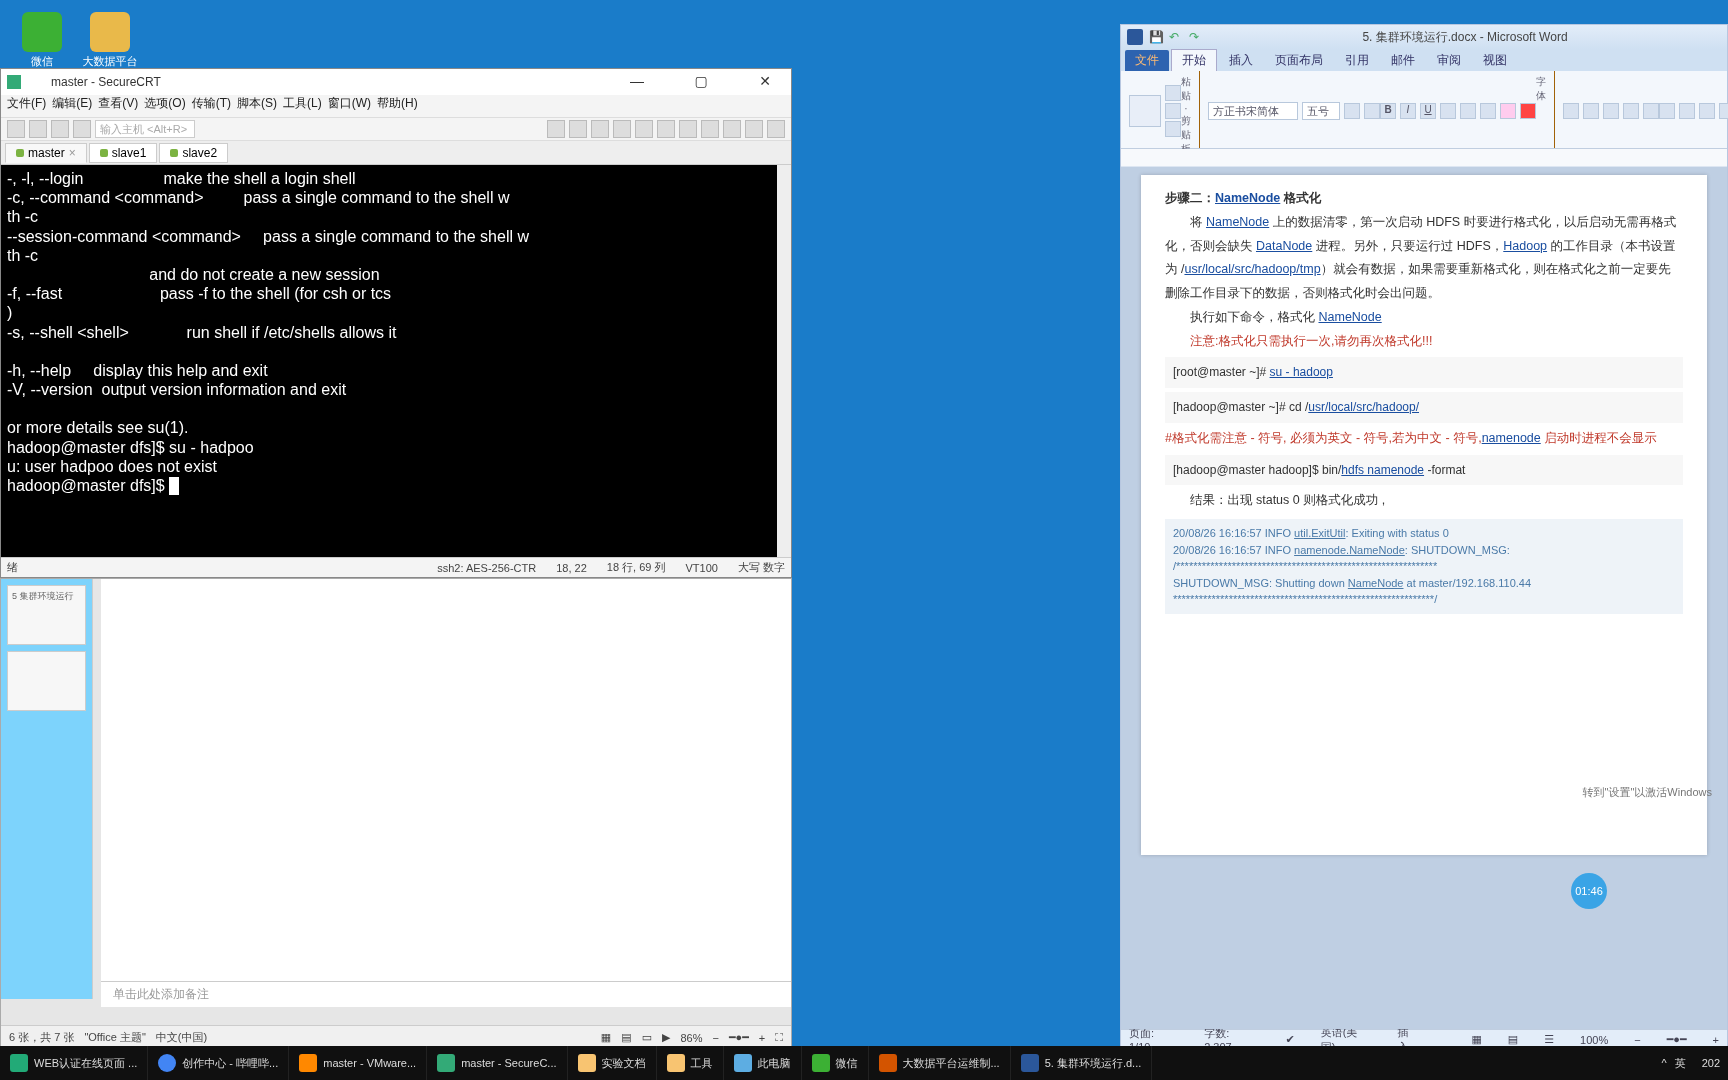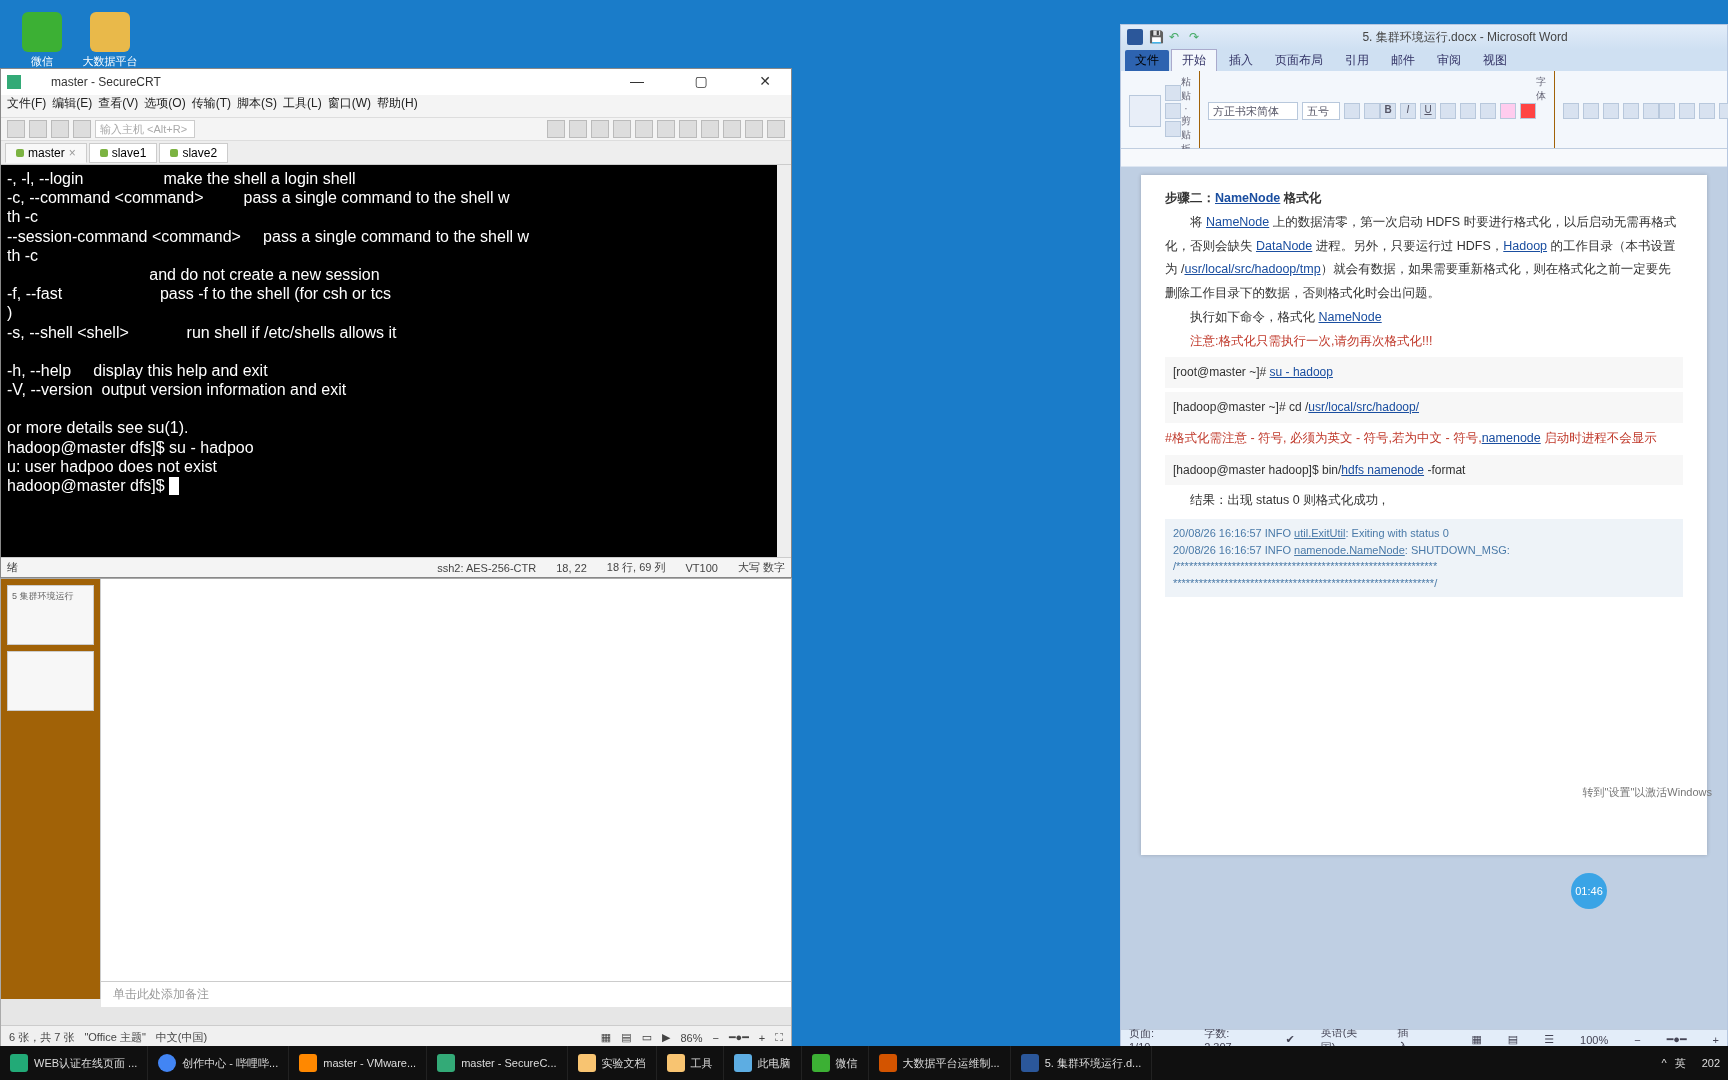--- a/index.html
+++ b/index.html
@@ -25,36 +25,36 @@
 .securecrt .tabs .tab.active { background: #f8f8f8; border-bottom: 1px solid #f8f8f8; }
 .securecrt .tabs .tab .close { color: #999; }
 .securecrt .term { flex: 1; background: #000; color: #fff; font-family: Consolas, monospace; font-size: 16px; line-height: 1.2; padding: 4px 6px; white-space: pre; overflow: hidden; position: relative; }
 .securecrt .term .scroll { position: absolute; right: 0; top: 0; width: 14px; bottom: 0; background: #eee; }
 .securecrt .term .cursor { display: inline-block; width: 10px; height: 18px; background: #fff; vertical-align: text-bottom; }
 .securecrt .status { height: 20px; background: #f4f4f4; border-top: 1px solid #ccc; display: flex; align-items: center; font-size: 11px; color: #444; padding: 0 6px; gap: 20px; }
 .securecrt .status .spacer { flex: 1; }
 
 
 .ppt { position: absolute; left: 0; top: 578px; width: 792px; bottom: 30px; background: #e6e6e6; border: 1px solid #aaa; }
-.ppt .thumbs { position: absolute; left: 0; top: 0; bottom: 50px; width: 100px; background: #a16207; border-right: 1px solid #ccc; }
+.ppt .thumbs { position: absolute; left: 0; top: 0; bottom: 50px; width: 92px; background: #7dd3fc; border-right: 1px solid #ccc; }
 .ppt .thumbs .thumb { margin: 6px; height: 60px; background: #f7f7f7; border: 1px solid #ccc; font-size: 9px; padding: 4px; color: #666; }
 .ppt .maincanvas { position: absolute; left: 100px; right: 0; top: 0; bottom: 50px; background: #fff; }
 .ppt .notes { position: absolute; left: 100px; right: 0; bottom: 42px; height: 26px; background: #fff; border-top: 1px solid #ccc; padding: 4px 12px; color: #999; font-size: 12px; }
 .ppt .pptstatus { position: absolute; left: 0; right: 0; bottom: 0; height: 24px; background: #f0f0f0; border-top: 1px solid #ccc; display: flex; align-items: center; padding: 0 8px; gap: 10px; font-size: 11px; color: #444; }
 .ppt .pptstatus .spacer { flex: 1; }
 
 
 .word { position: absolute; right: 0; top: 24px; width: 608px; bottom: 30px; background: #fff; border: 1px solid #b7c7e0; display: flex; flex-direction: column; }
 .word .qat { height: 24px; background: linear-gradient(#e3edf9,#cfe0f2); display: flex; align-items: center; padding: 0 6px; gap: 6px; }
 .word .qat .wicon { width: 16px; height: 16px; background: #2b579a; border-radius: 2px; }
 .word .qat .qbtn { width: 14px; height: 14px; color: #4a6; }
 .word .qat .title { flex: 1; text-align: center; font-size: 12px; color: #444; }
 .word .ribbon-tabs { height: 22px; background: #cfe0f2; display: flex; align-items: flex-end; gap: 2px; padding: 0 4px; font-size: 12px; }
 .word .ribbon-tabs .rtab { padding: 2px 10px; color: #336; }
-.word .ribbon-tabs .rtab.file { background: #2d63b0; color: #000000; border-radius: 2px 2px 0 0; }
+.word .ribbon-tabs .rtab.file { background: #2d63b0; color: #fdba74; border-radius: 2px 2px 0 0; }
 .word .ribbon-tabs .rtab.active { background: #f3f7fc; border: 1px solid #aac; border-bottom: none; }
 .word .ribbon { height: 78px; background: #f3f7fc; border-bottom: 1px solid #c0cee0; display: flex; }
 .word .ribbon .grp { border-right: 1px solid #a16207; padding: 4px 8px 2px; display: flex; flex-direction: row; justify-content: flex-end; font-size: 10px; color: #556; }
 .word .ribbon .grp .row { display: flex; gap: 4px; align-items: center; }
 .word .ribbon .grp .sel { border: 1px solid #b8c8dc; background: #fff; padding: 0 4px; font-size: 11px; height: 18px; line-height: 16px; }
 .word .ribbon .grp .ic { width: 16px; height: 16px; background: #d8e2f0; border: 1px solid #b8c8dc; }
 .word .ribbon .grp .big { width: 32px; height: 32px; background: #e8eef8; border: 1px solid #b8c8dc; }
 .word .ribbon .grp .lbl { text-align: center; ; font-size: 10px; color: #667; }
 .word .ruler { height: 18px; background: #f7f9fc; border-bottom: 1px solid #dde6f2; }
 .word .doc { flex: 1; background: #bfcfe3; overflow: hidden; position: relative; padding: 8px 20px; }
@@ -294,20 +294,21 @@
       <p class="warn" style="text-indent:2em">注意:格式化只需执行一次,请勿再次格式化!!!</p>
       <div class="cmdbox"><span>[root@master ~]# </span><span class="u">su - hadoop</span></div>
       <div class="cmdbox"><span>[hadoop@master ~]# cd /</span><span class="u">usr/local/src/hadoop/</span></div>
       <p class="warn"><span>#格式化需注意 - 符号, 必须为英文 - 符号,若为中文 - 符号,</span><span class="u">namenode</span><span> 启动时进程不会显示</span></p>
       <div class="cmdbox"><span>[hadoop@master hadoop]$ bin/</span><span class="u">hdfs namenode</span><span> -format</span></div>
       <p style="text-indent:2em">结果：出现 status  0  则格式化成功  ,</p>
       <div class="logbox">
         <div><span>20/08/26 16:16:57 INFO </span><span style="text-decoration:underline">util.ExitUtil</span><span>: Exiting with status 0</span></div>
         <div><span>20/08/26 16:16:57 INFO </span><span style="text-decoration:underline">namenode.NameNode</span><span>: SHUTDOWN_MSG:</span></div>
         <div>/*************************************************************</div>
+        <div><span>SHUTDOWN_MSG: Shutting down </span><span style="text-decoration:underline">NameNode</span><span> at master/192.168.110.44</span></div>
         <div>*************************************************************/</div>
       </div>
     </div>
     <div class="timestamp-circle">01:46</div>
   </div>
   <div class="wstatus">
     <span>页面: 1/10</span>
     <span>字数: 2,307</span>
     <span>✔</span>
     <span>英语(美国)</span>

